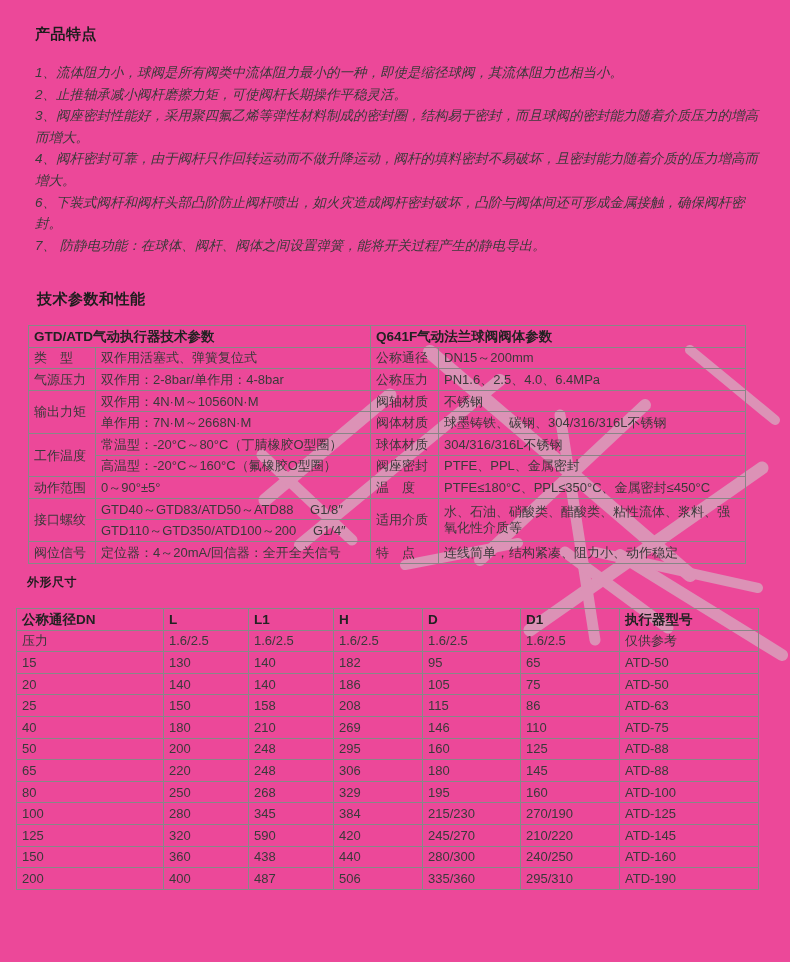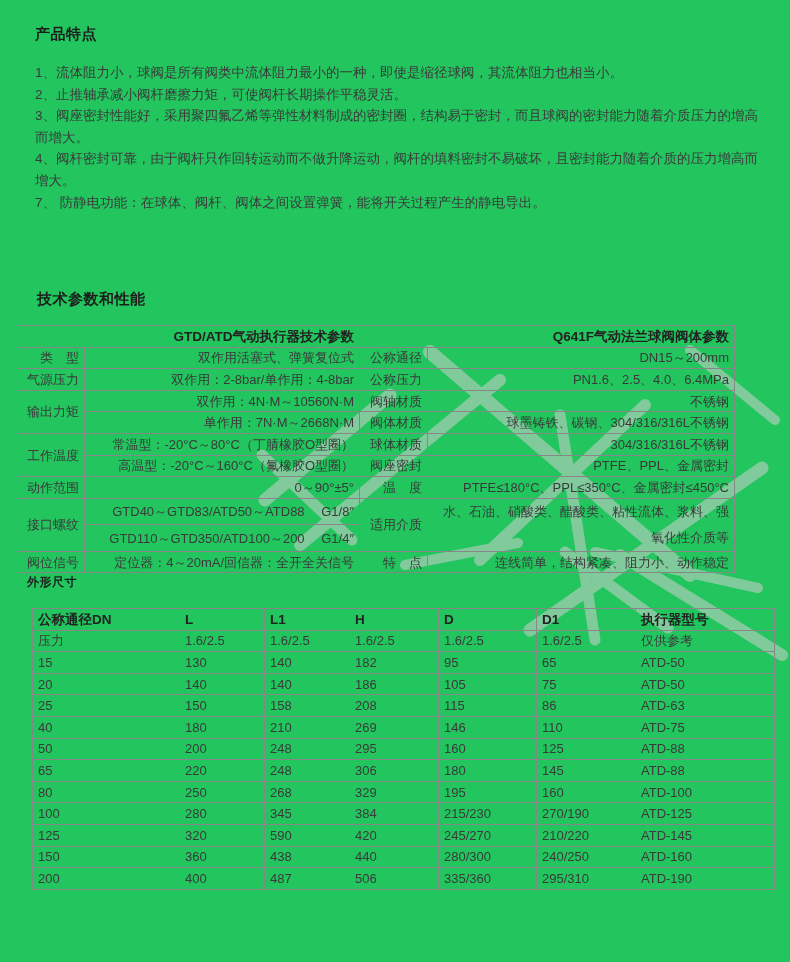--- a/index.html
+++ b/index.html
@@ -1,37 +1,37 @@
 <!DOCTYPE html>
 <html><head>
 <meta charset="utf-8">
 <style>
   html,body{margin:0;padding:0;background:#ffffff;}
   body{font-family:"Liberation Sans","DejaVu Sans",sans-serif;}
-  #page{position:relative;width:790px;height:962px;background:#22c55e;overflow:hidden;}
+  #page{position:relative;width:790px;height:962px;background:#ec4899;overflow:hidden;}
   #watermark{position:absolute;left:0;top:0;width:790px;height:962px;z-index:0;pointer-events:none;}
   .layer{position:absolute;z-index:1;}
 
   .sec-title{font-weight:bold;color:#1d1d1d;font-size:15px;letter-spacing:.5px;}
   #features-title{left:35px;top:25px;}
   #tech-title{left:37px;top:290px;}
   #dim-title{left:27px;top:574px;font-size:12px;}
 
-  #features-list{left:35px;top:62px;width:730px;font-size:13.5px;line-height:21.6px;color:#3a3a3a;}
+  #features-list{left:35px;top:62px;width:730px;font-size:13.5px;line-height:21.6px;color:#3a3a3a;font-style:italic;}
   .feature-item{white-space:normal;}
 
   table{border-collapse:collapse;table-layout:fixed;font-size:13px;color:#3a3a3a;background:transparent;}
   td{border:1px solid #878787;padding:0 5px;height:20.6px;line-height:15px;
      white-space:nowrap;overflow:hidden;vertical-align:middle;}
   tr.hdr td{font-weight:bold;color:#222222;font-size:13.5px;}
   td.lbl{letter-spacing:0px;}
-  td.wrap{white-space:normal;line-height:26px;}
-
-  #tech-table{left:17px;top:325px;width:717px;text-align:right;}
-  #dim-table{left:32px;top:608px;width:742px;}
+  td.wrap{white-space:normal;line-height:16px;}
+
+  #tech-table{left:28px;top:325px;width:717px;}
+  #dim-table{left:16px;top:608px;width:742px;}
 </style>
 </head>
 <body>
 
 <div id="page">
 
   <svg id="watermark" viewBox="0 0 790 962" xmlns="http://www.w3.org/2000/svg" fill="none" stroke="#cfcfcf" stroke-linecap="round" opacity="0.55">
     <path d="M265,500 L390,395" stroke-width="13"></path>
     <path d="M300,545 L500,380" stroke-width="12"></path>
     <path d="M262,455 L352,540" stroke-width="11"></path>
@@ -46,20 +46,21 @@
     <path d="M690,350 L775,420" stroke-width="10"></path>
   </svg>
 
   <div id="features-title" class="layer sec-title">产品特点</div>
 
   <div id="features-list" class="layer">
     <div class="feature-item">1、流体阻力小，球阀是所有阀类中流体阻力最小的一种，即使是缩径球阀，其流体阻力也相当小。</div>
     <div class="feature-item">2、止推轴承减小阀杆磨擦力矩，可使阀杆长期操作平稳灵活。</div>
     <div class="feature-item">3、阀座密封性能好，采用聚四氟乙烯等弹性材料制成的密封圈，结构易于密封，而且球阀的密封能力随着介质压力的增高而增大。</div>
     <div class="feature-item">4、阀杆密封可靠，由于阀杆只作回转运动而不做升降运动，阀杆的填料密封不易破坏，且密封能力随着介质的压力增高而增大。</div>
+    <div class="feature-item">6、下装式阀杆和阀杆头部凸阶防止阀杆喷出，如火灾造成阀杆密封破坏，凸阶与阀体间还可形成金属接触，确保阀杆密封。</div>
     <div class="feature-item">7、 防静电功能：在球体、阀杆、阀体之间设置弹簧，能将开关过程产生的静电导出。</div>
   </div>
 
   <div id="tech-title" class="layer sec-title">技术参数和性能</div>
 
   <table id="tech-table" class="layer">
     <colgroup>
       <col style="width:67px">
         <col style="width:275px">
         <col style="width:68px">

